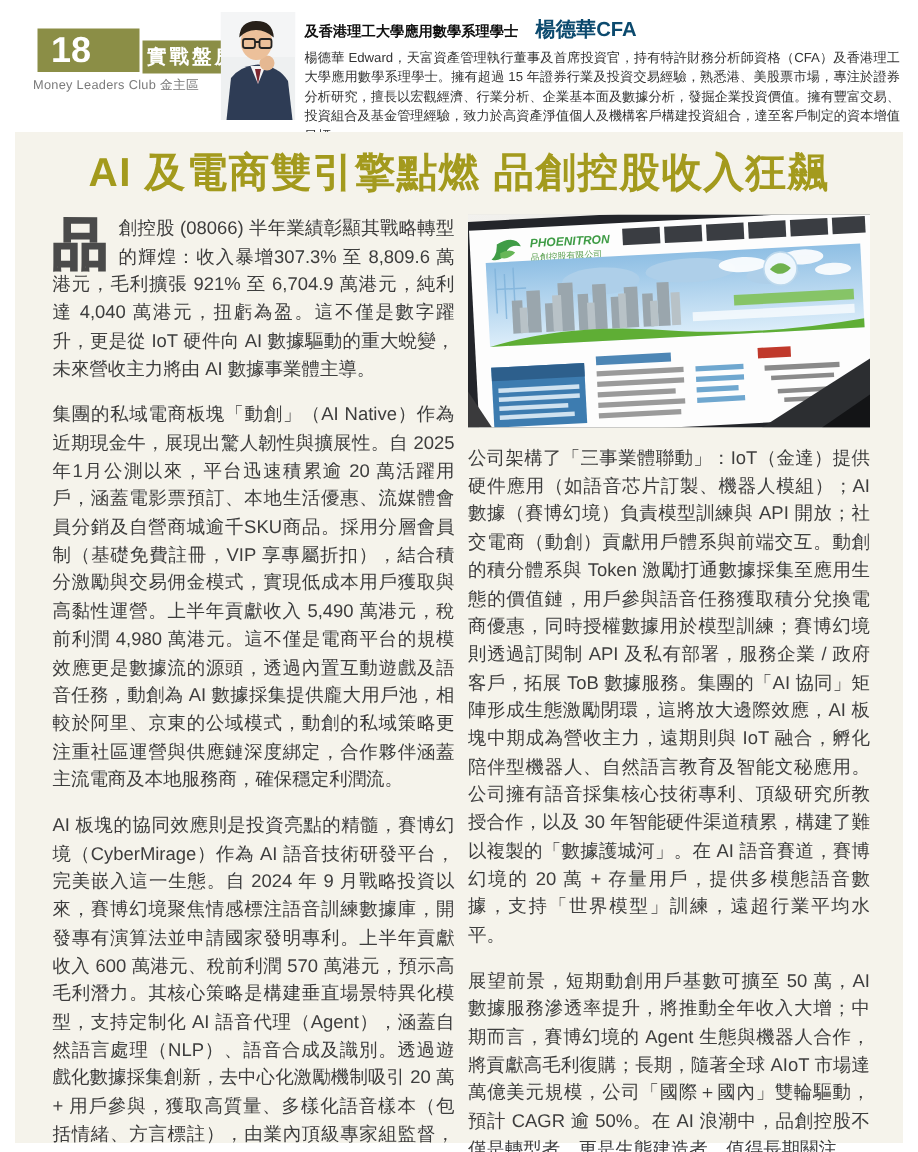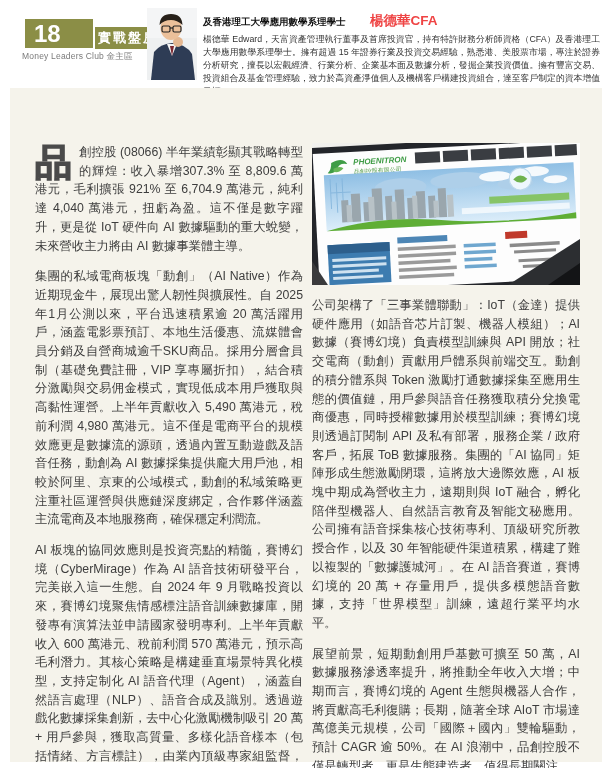--- a/index.html
+++ b/index.html
@@ -22,21 +22,21 @@
     text-align:center;line-height:22px;letter-spacing:2px;
   }
   .club-caption{
     position:absolute;left:22px;top:51px;width:140px;
     font-size:8.5px;color:#7a7a7a;letter-spacing:.2px;
   }
   .author-photo{position:absolute;left:147px;top:8px;width:50px;height:72px;overflow:hidden;}
   .author-block{position:absolute;left:203px;top:11px;width:397px;}
   .author-titleline{white-space:nowrap;}
   .author-title{font-size:9.5px;font-weight:bold;color:#111;}
-  .author-name{font-size:13.5px;font-weight:bold;color:#ef4444;margin-left:20px;}
+  .author-name{font-size:13.5px;font-weight:bold;color:#0c4a6e;margin-left:7px;}
   .author-bio{
     margin-top:3px;font-size:8.8px;line-height:12.9px;color:#333;
     text-align:justify;
   }
   
   .panel{
     position:absolute;left:10px;top:88px;width:592px;height:674px;
     background:#f5f3eb;
   }
   .headline{
@@ -100,20 +100,21 @@
     <div class="author-titleline">
       <span class="author-title">及香港理工大學應用數學系理學士</span>
       <span class="author-name">楊德華CFA</span>
     </div>
     <div class="author-bio">楊德華 Edward，天富資產管理執行董事及首席投資官，持有特許財務分析師資格（CFA）及香港理工大學應用數學系理學士。擁有超過 15 年證券行業及投資交易經驗，熟悉港、美股票市場，專注於證券分析研究，擅長以宏觀經濟、行業分析、企業基本面及數據分析，發掘企業投資價值。擁有豐富交易、投資組合及基金管理經驗，致力於高資產淨值個人及機構客戶構建投資組合，達至客戶制定的資本增值目標。</div>
   </div>
 </div>
 
 <div class="panel">
 
+  <div class="headline">AI 及電商雙引擎點燃 品創控股收入狂飆</div>
 
   <div class="col col-left">
     <p>
       <span class="dropcap">品</span><span>創控股 (08066) 半年業績彰顯其戰略轉型的輝煌：收入暴增307.3% 至 8,809.6 萬港元，毛利擴張 921% 至 6,704.9 萬港元，純利達 4,040 萬港元，扭虧為盈。這不僅是數字躍升，更是從 IoT 硬件向 AI 數據驅動的重大蛻變，未來營收主力將由 AI 數據事業體主導。</span>
     </p>
     <p>集團的私域電商板塊「動創」（AI Native）作為近期現金牛，展現出驚人韌性與擴展性。自 2025 年1月公測以來，平台迅速積累逾 20 萬活躍用戶，涵蓋電影票預訂、本地生活優惠、流媒體會員分銷及自營商城逾千SKU商品。採用分層會員制（基礎免費註冊，VIP 享專屬折扣），結合積分激勵與交易佣金模式，實現低成本用戶獲取與高黏性運營。上半年貢獻收入 5,490 萬港元，稅前利潤 4,980 萬港元。這不僅是電商平台的規模效應更是數據流的源頭，透過內置互動遊戲及語音任務，動創為 AI 數據採集提供龐大用戶池，相較於阿里、京東的公域模式，動創的私域策略更注重社區運營與供應鏈深度綁定，合作夥伴涵蓋主流電商及本地服務商，確保穩定利潤流。</p>
     <p>AI 板塊的協同效應則是投資亮點的精髓，賽博幻境（CyberMirage）作為 AI 語音技術研發平台，完美嵌入這一生態。自 2024 年 9 月戰略投資以來，賽博幻境聚焦情感標注語音訓練數據庫，開發專有演算法並申請國家發明專利。上半年貢獻收入 600 萬港元、稅前利潤 570 萬港元，預示高毛利潛力。其核心策略是構建垂直場景特異化模型，支持定制化 AI 語音代理（Agent），涵蓋自然語言處理（NLP）、語音合成及識別。透過遊戲化數據採集創新，去中心化激勵機制吸引 20 萬 + 用戶參與，獲取高質量、多樣化語音樣本（包括情緒、方言標註），由業內頂級專家組監督，確保數據純淨度。這一「數據工廠」模式解決了 AI 訓練的瓶頸：傳統語音數據領域尚未出現巨頭，而賽博幻境憑藉動創用戶基數，實現低成本、高效率的數據閉環。</p>
   </div>
 
   <div class="col col-right">

